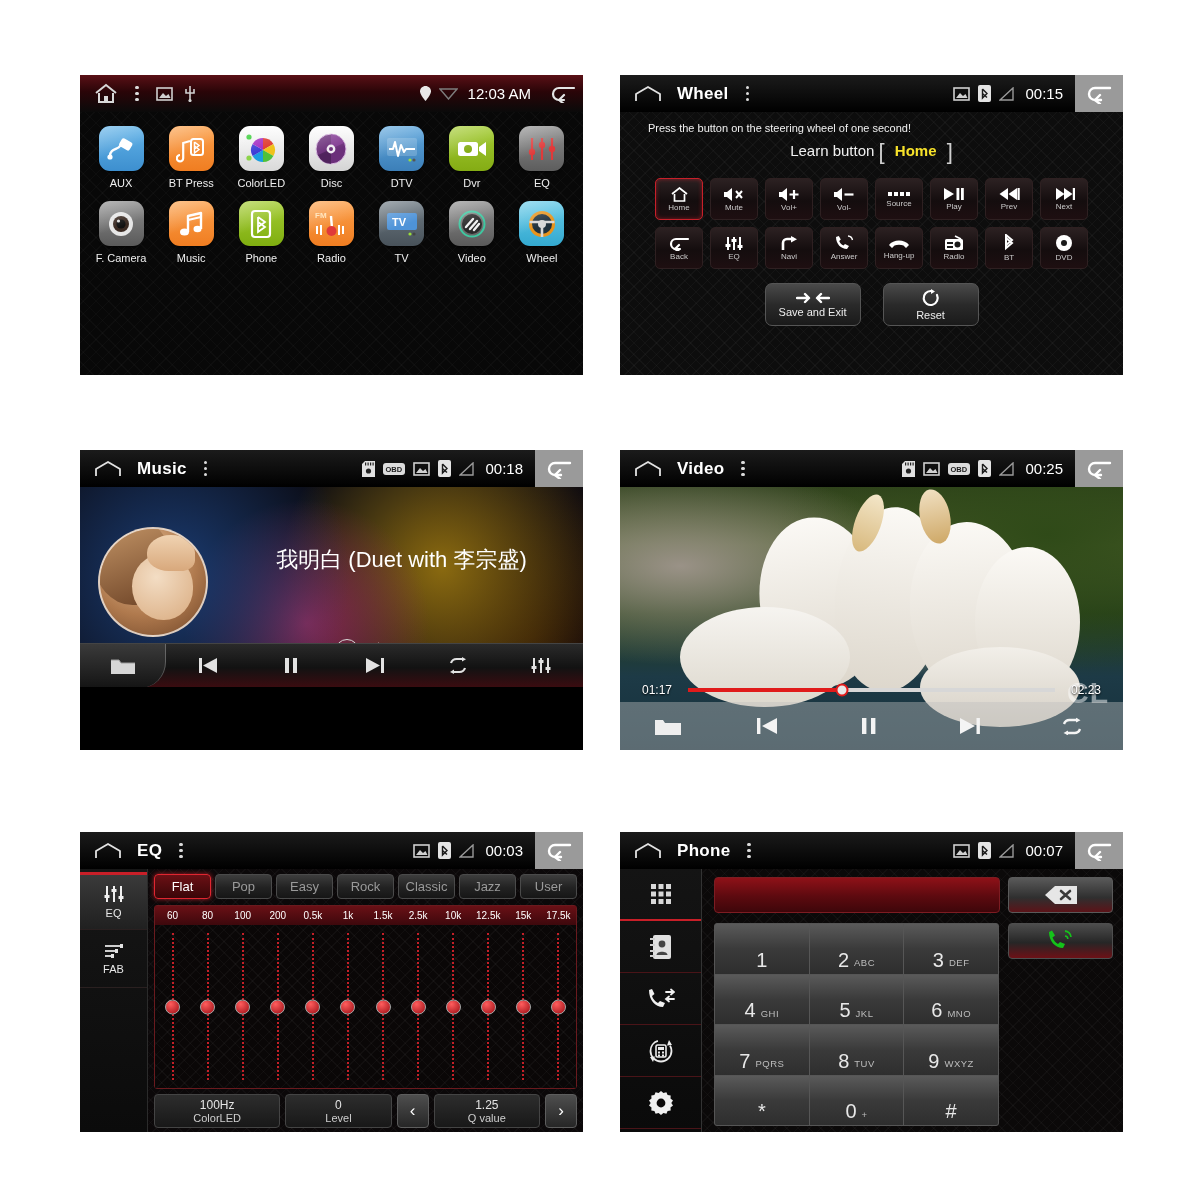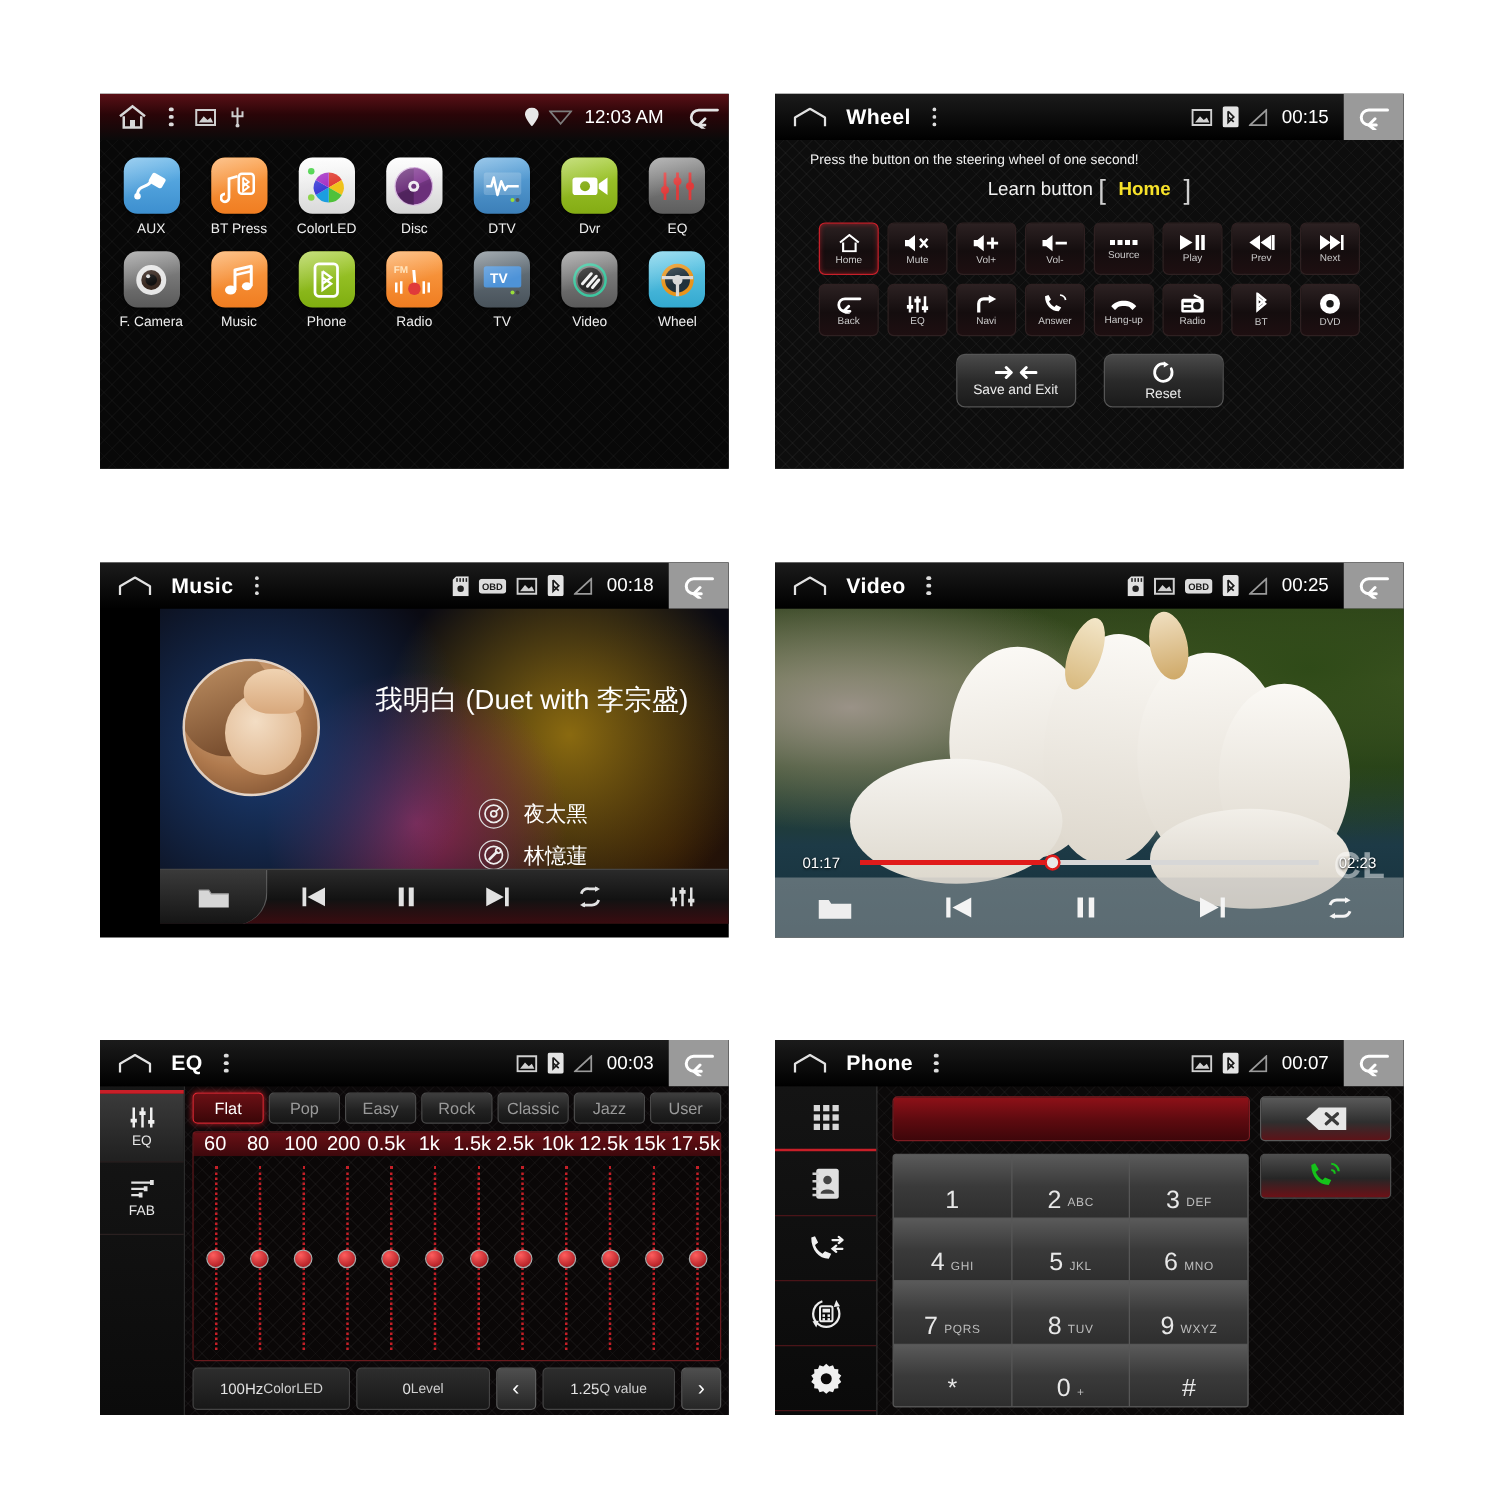--- a/index.html
+++ b/index.html
@@ -96,28 +96,27 @@
   .wheel-foot { display:flex; justify-content:center; gap:22px; margin-top:14px; }
   .wfbtn {
     width:96px;height:43px;border-radius:7px;
     background:linear-gradient(#4a4a4a,#2a2a2a 50%,#1a1a1a);
     border:1px solid #555; display:flex;flex-direction:column;
     align-items:center;justify-content:center;gap:2px;
   }
   .wfbtn .wl { color:#ededed; font-size:11px; }
 
   
-  .music-body { height:252px; position:relative; overflow:hidden;
+  .music-body { height:200px; position:relative; overflow:hidden;
     background:
       radial-gradient(circle at 18% 45%, #1b3d74 0%, rgba(27,61,116,0) 42%),
       radial-gradient(circle at 45% 68%, #8c2a56 0%, rgba(140,42,86,0) 40%),
       radial-gradient(circle at 72% 40%, #8a6a10 0%, rgba(138,106,16,0) 42%),
       radial-gradient(circle at 90% 75%, #2a1405 0%, rgba(42,20,5,0) 40%),
       #0a0a12;
-    margin-left: 48px;
   }
   .albumart {
     position:absolute;left:18px;top:40px;width:110px;height:110px;border-radius:50%;
     border:2px solid rgba(235,225,215,.85); overflow:hidden;
     background:radial-gradient(circle at 40% 30%, #e8c49c, #b07a4e 55%, #6d4326);
   }
   .albumart .hair{position:absolute;left:-6%;top:-8%;width:70%;height:80%;
     background:linear-gradient(160deg,#c8996a,#6d4326);border-radius:50% 40% 45% 55%;}
   .albumart .face{position:absolute;left:30%;top:24%;width:58%;height:62%;
     background:radial-gradient(circle at 40% 35%,#f3ddc4,#d9ab7f);border-radius:50% 50% 48% 52%;}
@@ -177,36 +176,36 @@
   .eq-main{flex:1;padding:5px 6px 4px 6px;display:flex;flex-direction:column;}
   .eq-presets{display:flex;gap:4px;}
   .preset{flex:1;height:25px;border-radius:4px;display:flex;align-items:center;justify-content:center;
     font-size:13px;color:#9a9a9a;background:linear-gradient(#3d3d3d,#222 55%,#161616);
     border:1px solid #4a4a4a;}
   .preset.on{color:#fff;background:linear-gradient(#6b1015,#3a0608);
     border:1.5px solid #e02630;box-shadow:0 0 5px rgba(224,38,48,.75);}
   .eq-sliderbox{margin-top:6px;flex:1;border:1px solid #6a1a1e;border-radius:3px;
     background:#0c0808;display:flex;flex-direction:column;}
   .eq-freqrow{display:flex;background:linear-gradient(#6a1016,#3d080c);height:19px;}
-  .eq-freqrow span{flex:1;text-align:center;color:#fff;font-size:16px;line-height:19px;}
+  .eq-freqrow span{flex:1;text-align:center;color:#fff;font-size:10px;line-height:19px;}
   .eq-slidearea{flex:1;display:flex;position:relative;
     background:
       repeating-linear-gradient(45deg, rgba(255,255,255,.03) 0 1px, transparent 1px 8px),
       repeating-linear-gradient(-45deg, rgba(255,255,255,.03) 0 1px, transparent 1px 8px),
       #0a0707;}
   .eq-slot{flex:1;position:relative;display:flex;justify-content:center;}
   .eq-track{position:absolute;top:8px;bottom:8px;width:0;
     border-left:2px dotted #c41f27;}
   .eq-knob{position:absolute;top:50%;transform:translateY(-50%);
     width:15px;height:15px;border-radius:50%;
     background:radial-gradient(circle at 35% 28%,#ff5d5d,#9c0d14);
     border:1.5px solid #a8a8a8;}
   .eq-foot{display:flex;gap:5px;margin-top:5px;height:34px;}
   .eq-fbtn{border-radius:4px;background:linear-gradient(#2d2d2d,#181818);
-    border:1px solid #444;display:flex;flex-direction:row;align-items:center;justify-content:center;
+    border:1px solid #444;display:flex;flex-direction:column;align-items:center;justify-content:center;
     color:#e4e4e4;}
   .eq-fbtn .v{font-size:12px;} .eq-fbtn .k{font-size:11px;color:#cfcfcf;}
   .eq-arrow{width:32px;border-radius:4px;background:linear-gradient(#4e4e4e,#262626);
     border:1px solid #5d5d5d;display:flex;align-items:center;justify-content:center;color:#fff;font-size:17px;}
 
   
   .phone-body{height:263px;display:flex;
     background:
       repeating-linear-gradient(45deg, rgba(255,255,255,.028) 0 1px, transparent 1px 8px),
       repeating-linear-gradient(-45deg, rgba(255,255,255,.028) 0 1px, transparent 1px 8px),

